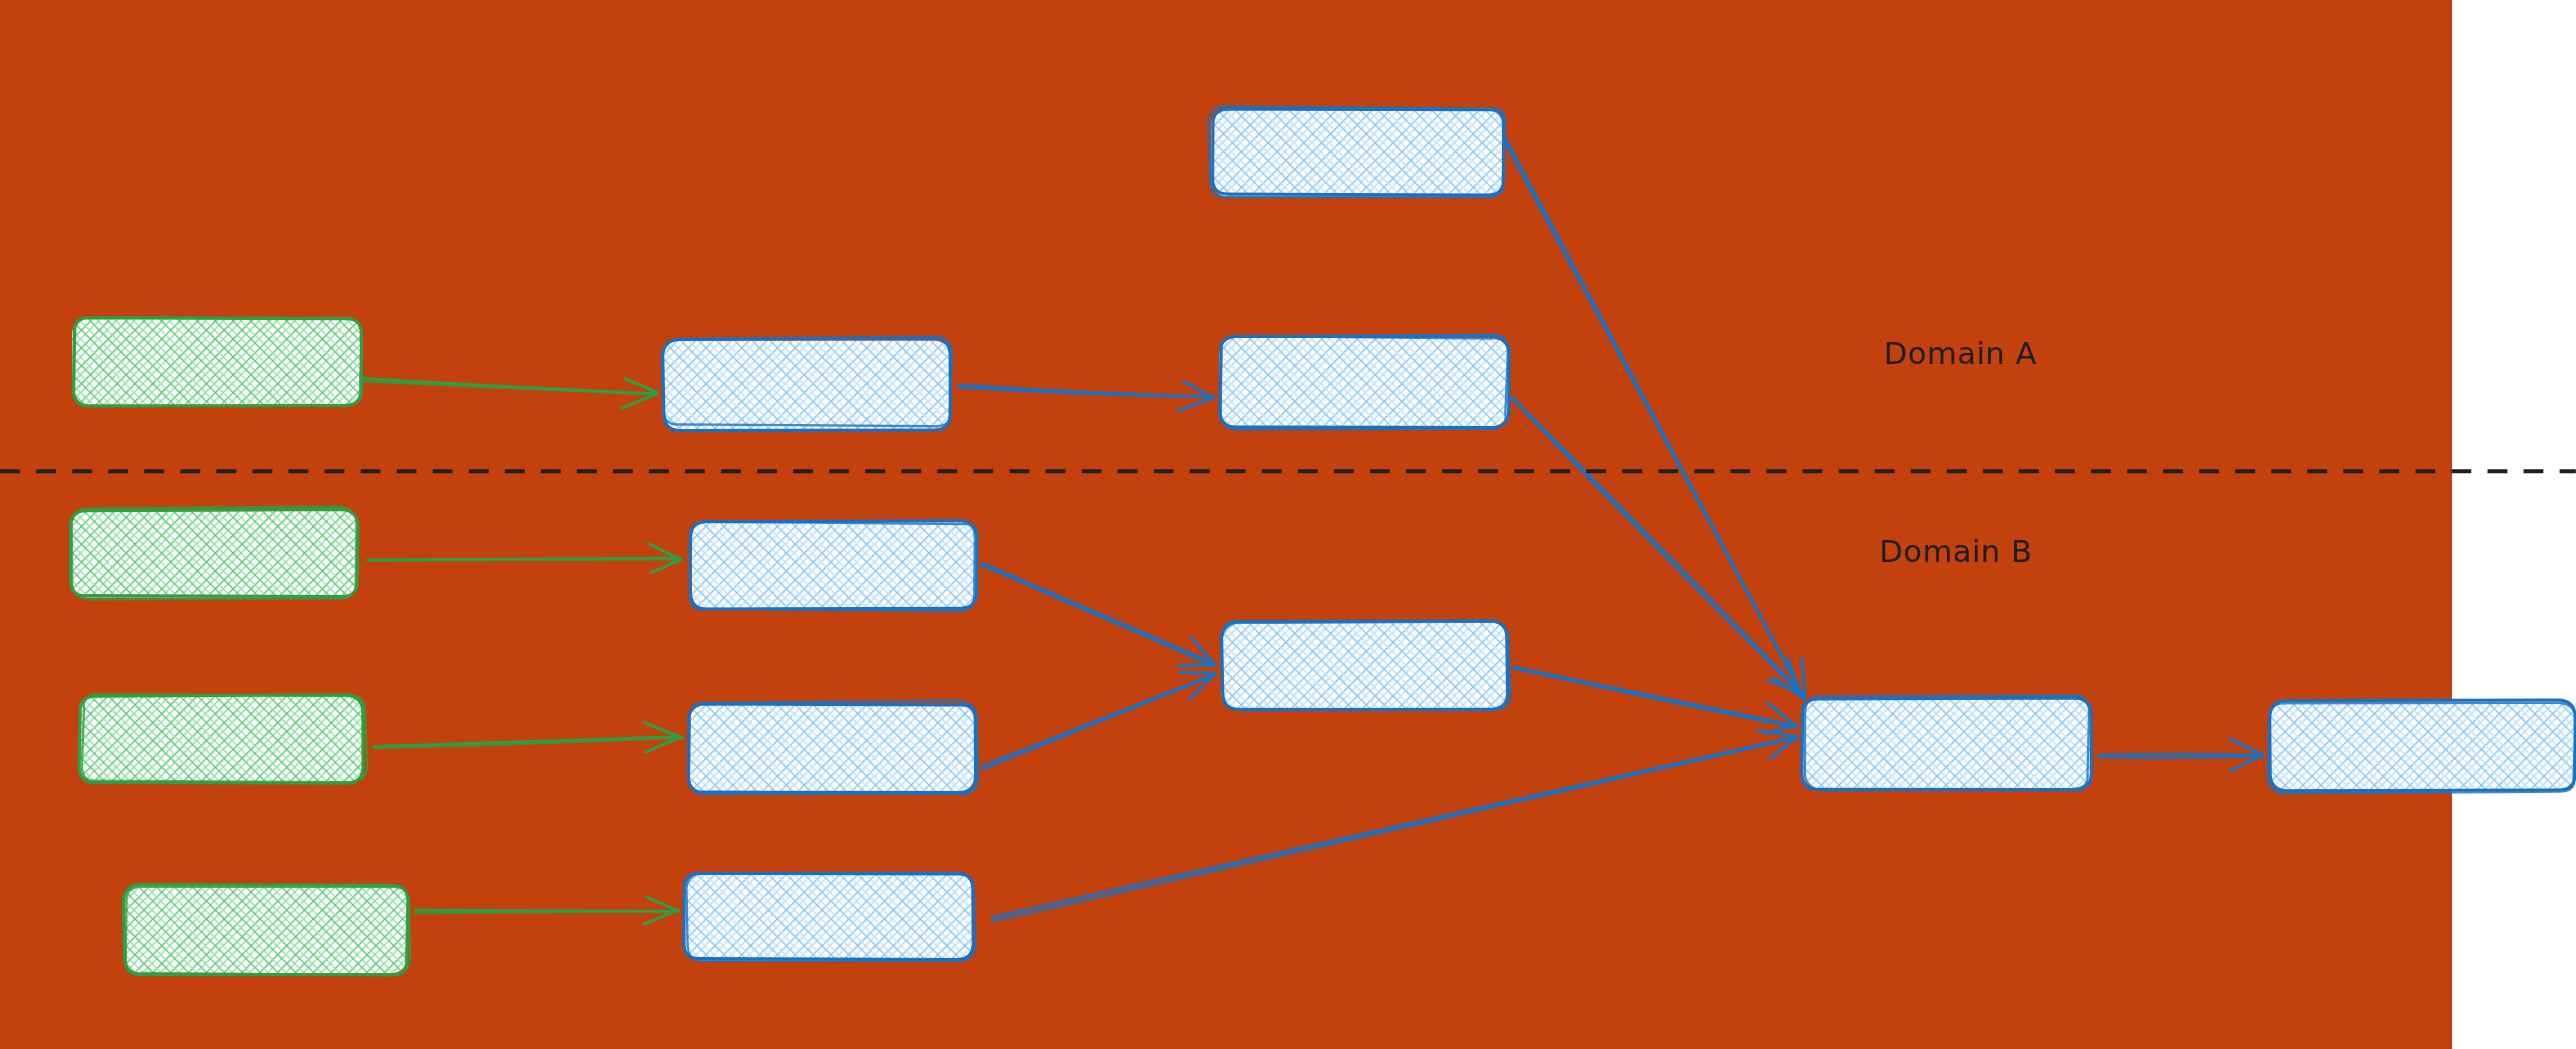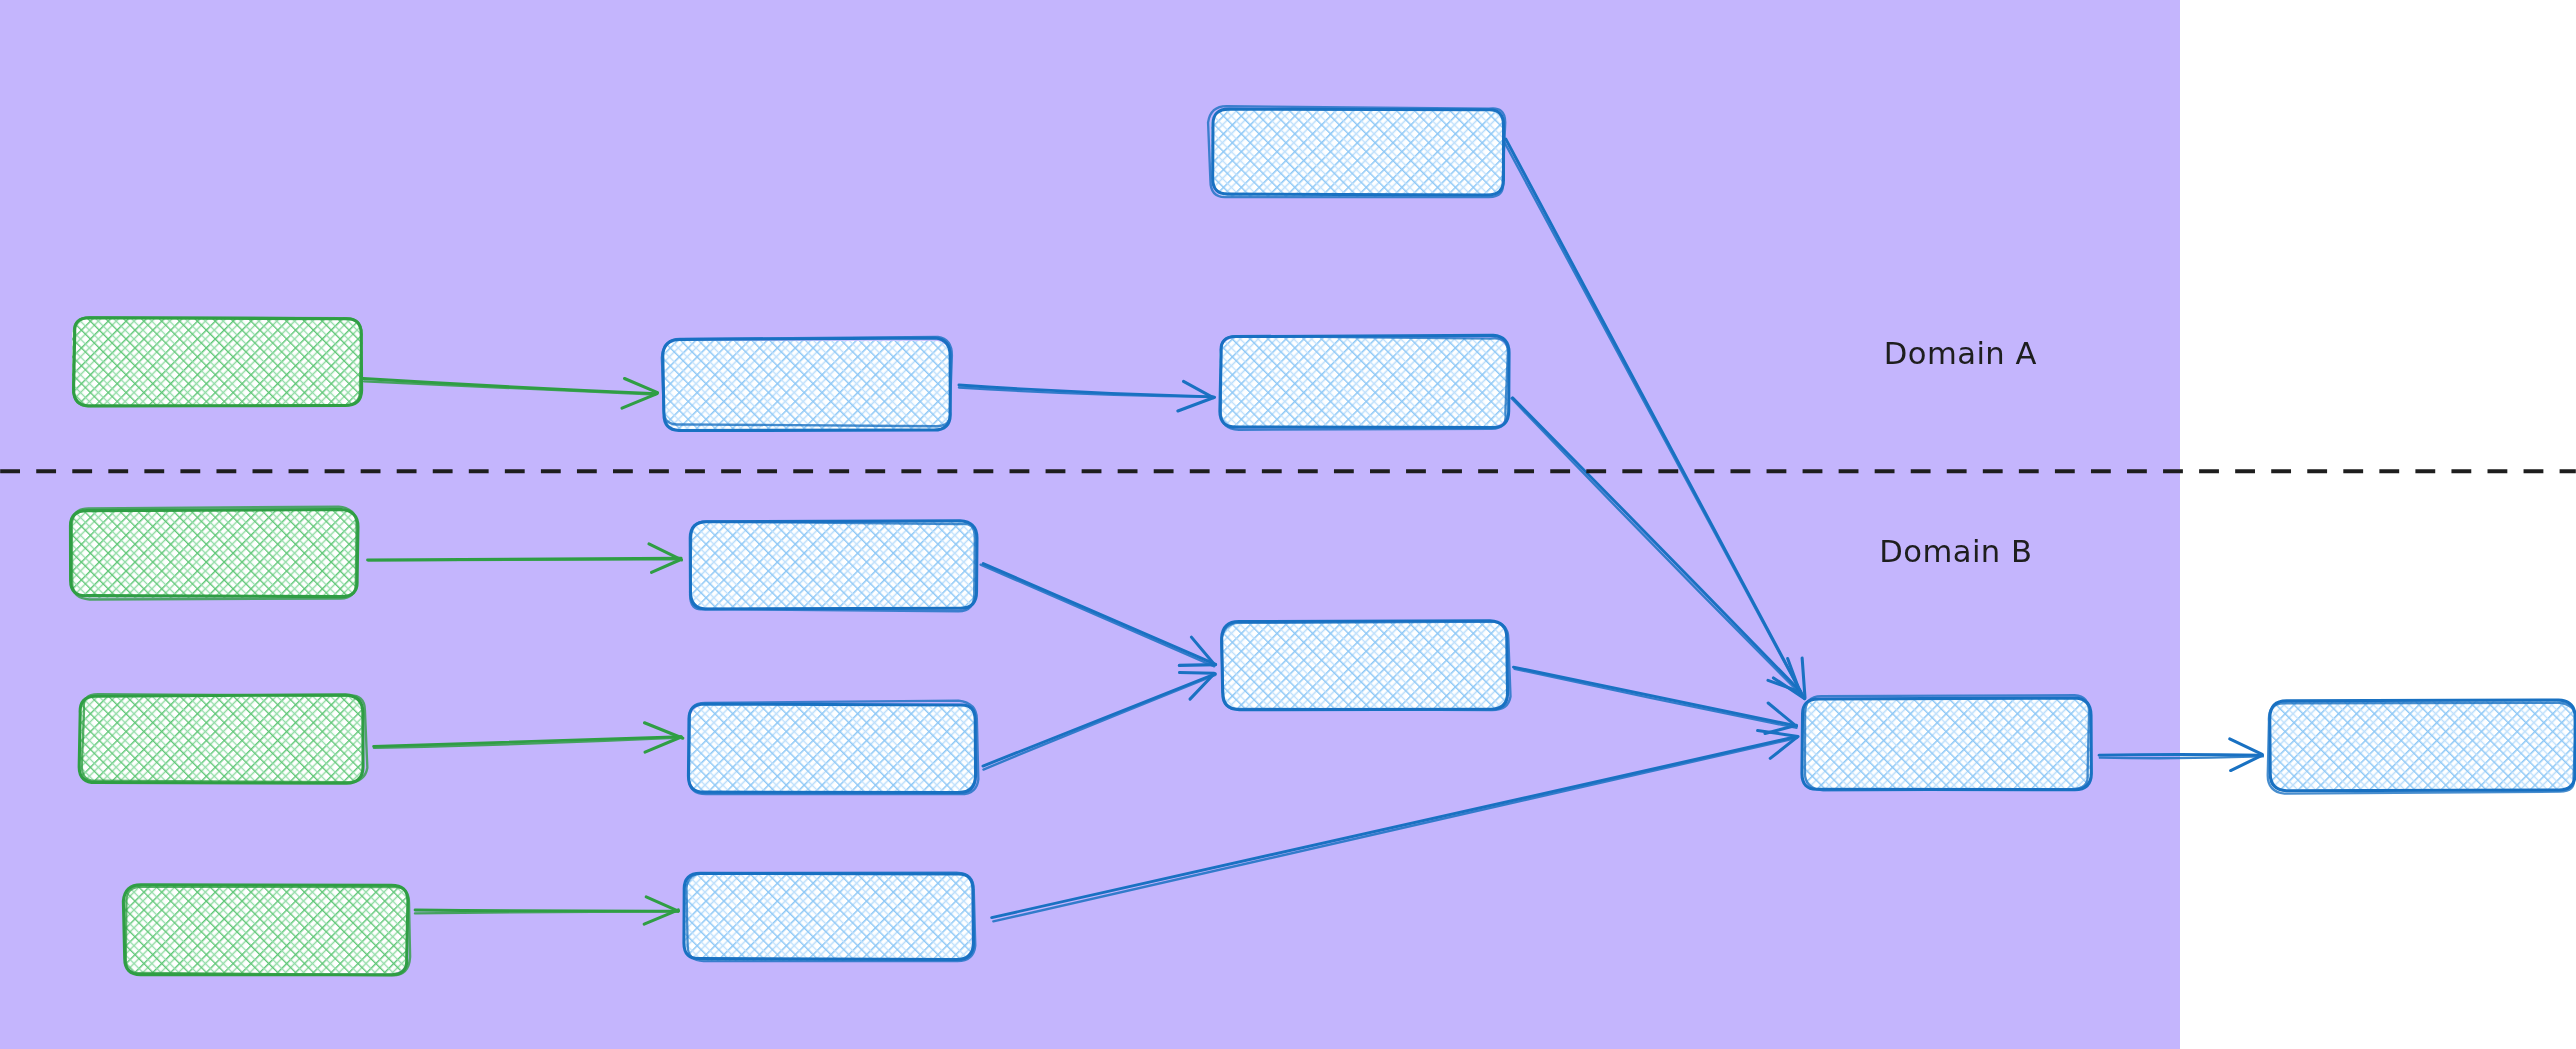--- a/index.html
+++ b/index.html
@@ -9,23 +9,23 @@
     background: #ffffff;
   }
   body {
     width: 2576px;
     height: 1049px;
     font-family: "DejaVu Sans", sans-serif;
     overflow: hidden;
   }
   #canvas {
     position: relative;
-    width: 2180px;
+    width: 2452px;
     height: 1049px;
-    background: #c4b5fd;
+    background: #c2410c;
   }
   #diagram-svg {
     display: block;
     width: 2576px;
     height: 1049px;
   }
   .domain-label {
     font-family: "DejaVu Sans", sans-serif;
     font-size: 34px;
     font-weight: 400;

